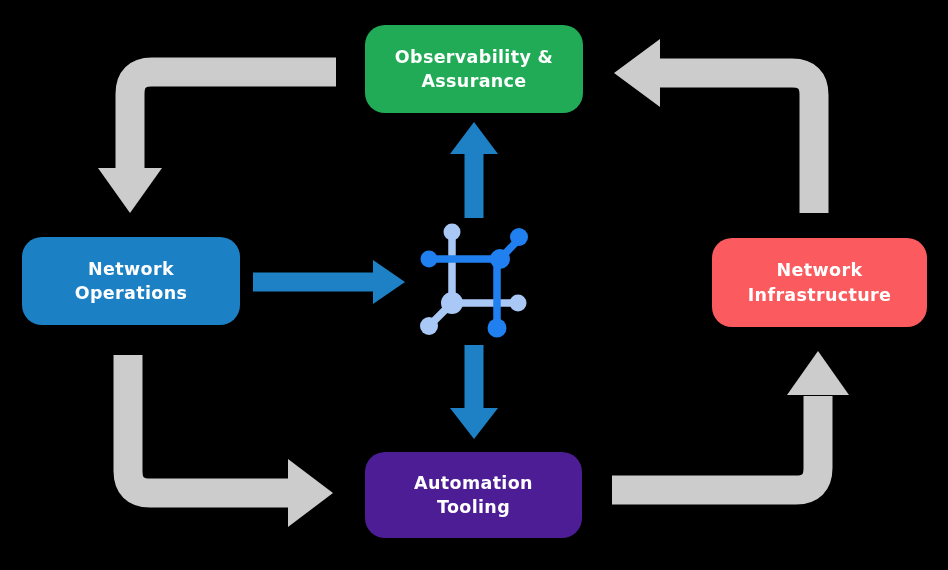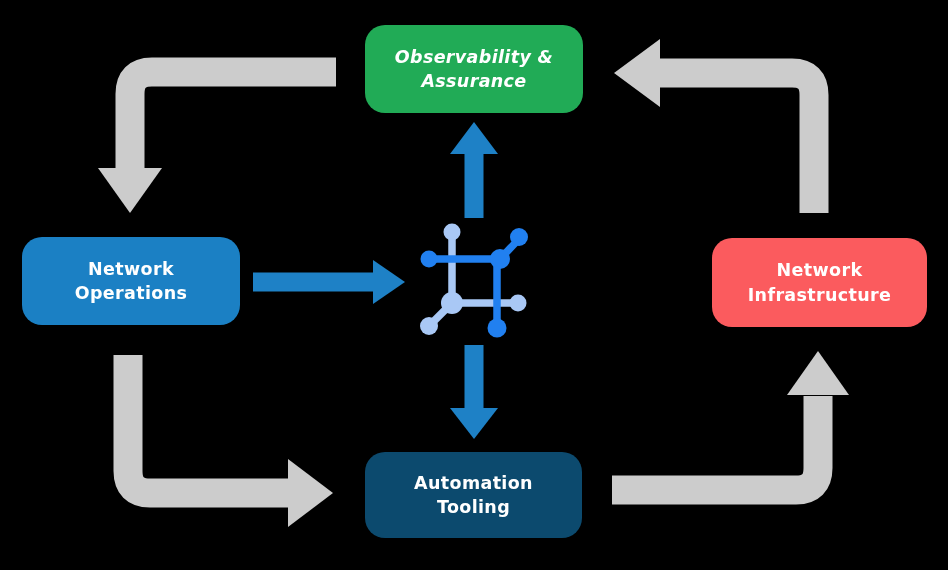--- a/index.html
+++ b/index.html
@@ -19,21 +19,21 @@
     align-items: center;
     justify-content: center;
     text-align: center;
     color: #ffffff;
     font-size: 17.5px;
     font-weight: 600;
     line-height: 1.38;
     letter-spacing: 0.02em;
   }
   .node span { white-space: pre-line; }
-  .node-observability { left: 365px; top: 25px;  width: 218px; height: 88px; font-style: italic; }
+  .node-observability { left: 365px; top: 25px;  width: 218px; height: 88px; }
   .node-operations    { left: 22px;  top: 237px; width: 218px; height: 88px; }
   .node-infrastructure{ left: 712px; top: 238px; width: 215px; height: 89px; }
   .node-automation    { left: 365px; top: 452px; width: 217px; height: 86px; }
   .garrow { fill: none; stroke: #cccccc; stroke-width: 29; }
   .ghead  { fill: #cccccc; stroke: none; }
   .barrow { fill: none; stroke: #1e81c6; stroke-width: 19; }
   .bhead  { fill: #1e81c6; stroke: none; }
   .idark-l  { fill: none; stroke: #2180f0; stroke-width: 7.5; }
   .ilight-l { fill: none; stroke: #a9c8f5; stroke-width: 7.5; }
   .idark-c  { fill: #2180f0; }
@@ -109,18 +109,18 @@
   <div class="node node-operations" style="background-color: rgb(27, 128, 196);">
     <span>Network
 Operations</span>
   </div>
 
   <div class="node node-infrastructure" style="background-color: rgb(251, 91, 94);">
     <span>Network
 Infrastructure</span>
   </div>
 
-  <div class="node node-automation" style="background-color: #0c4a6e;">
+  <div class="node node-automation" style="background-color: #4c1d95;">
     <span>Automation
 Tooling</span>
   </div>
 
 </div>
 
 </body></html>

